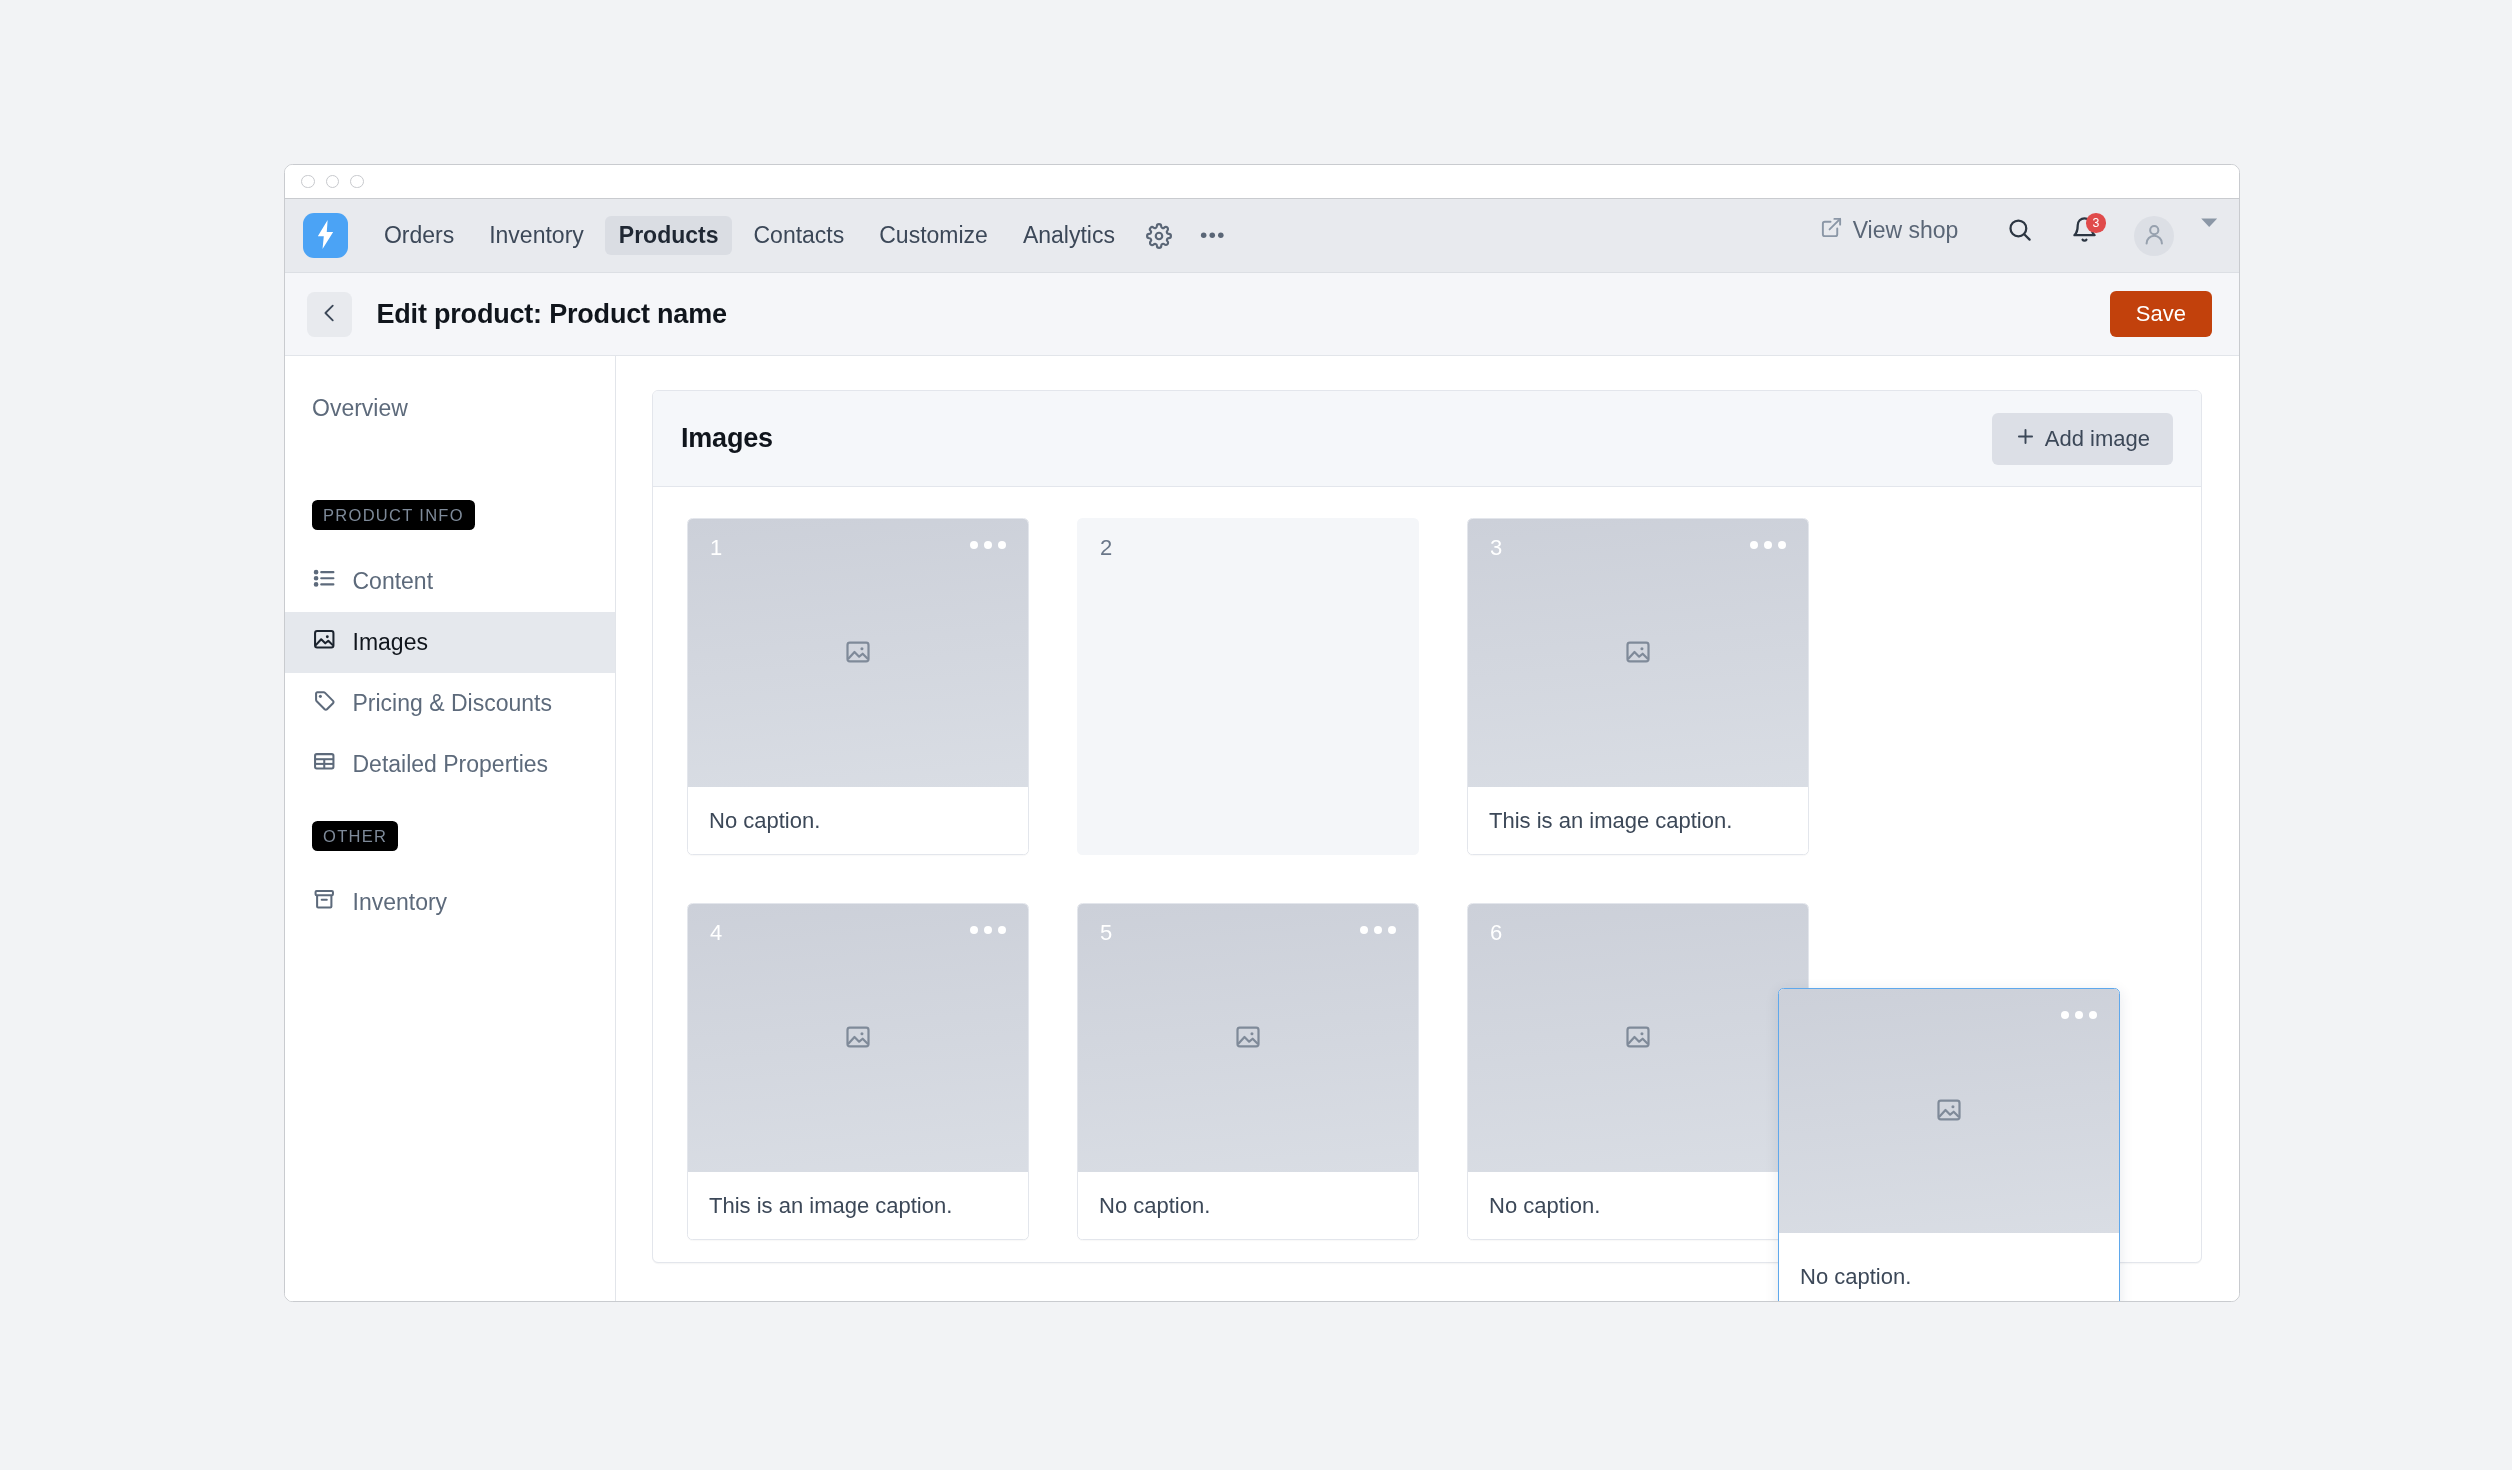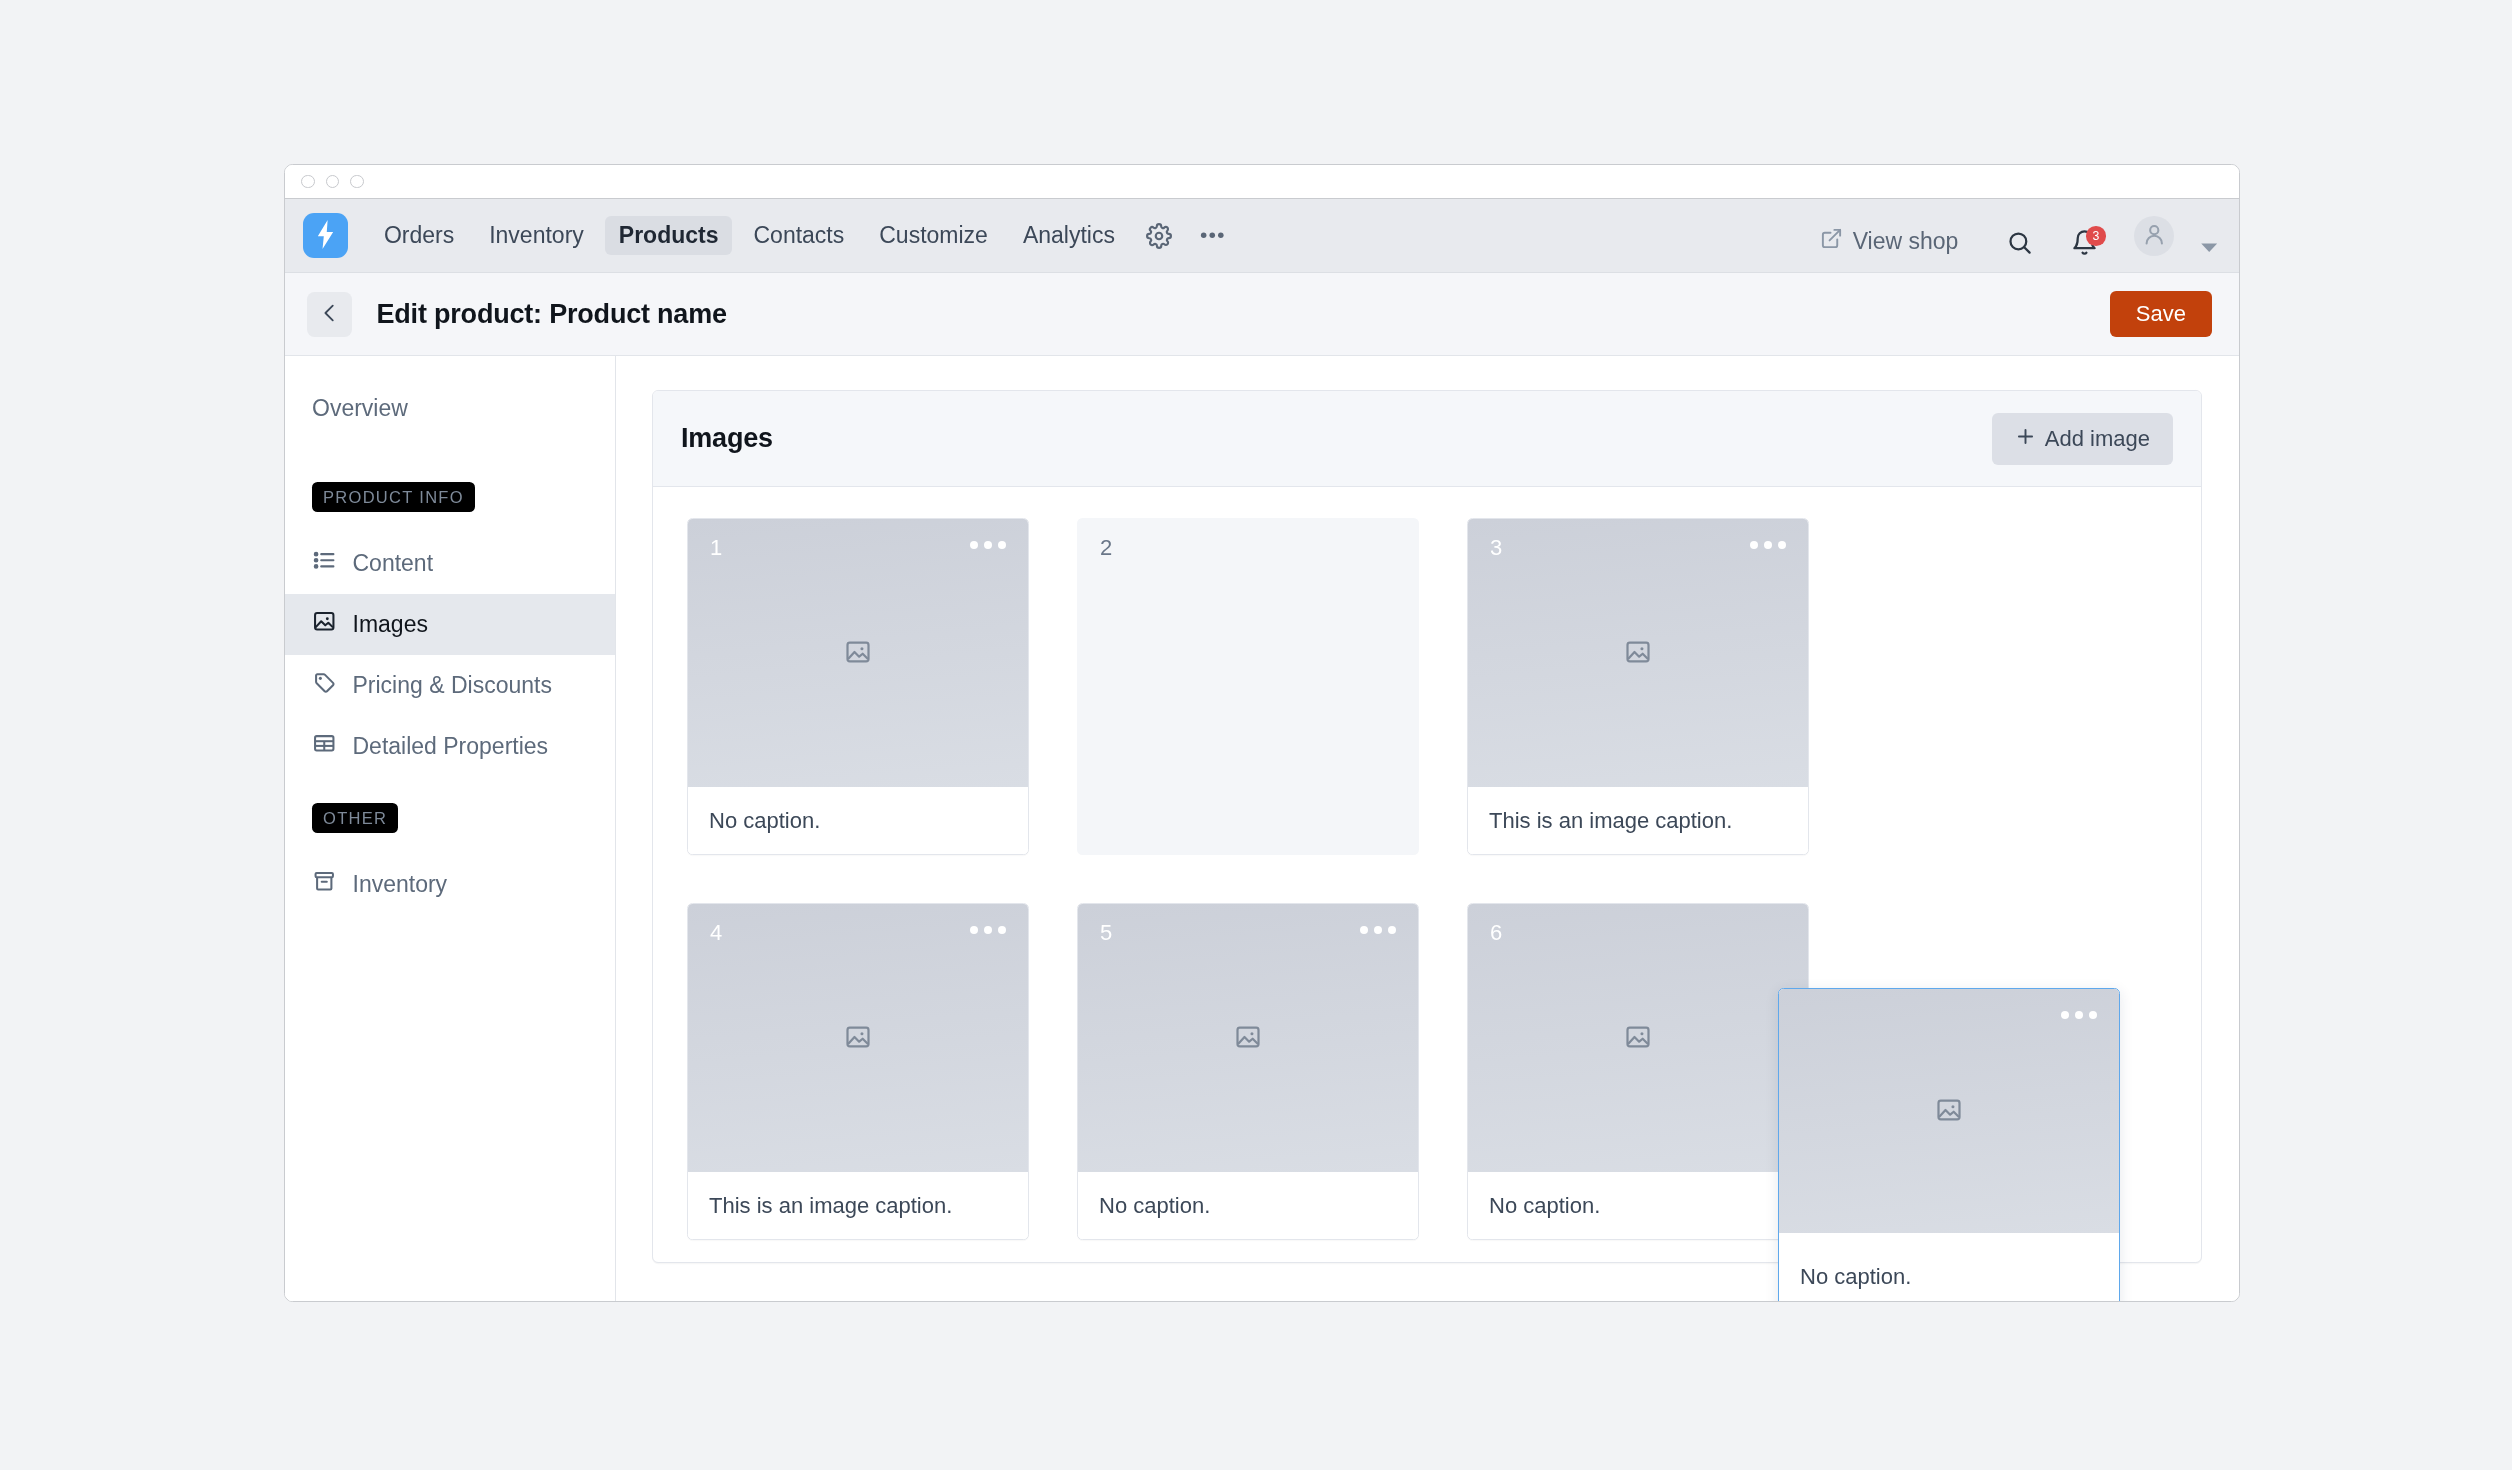--- a/index.html
+++ b/index.html
@@ -37,21 +37,21 @@
     width:45px;height:45px;border-radius:11px;background:#4ba3f5;
     display:flex;align-items:center;justify-content:center;flex:0 0 auto;margin-right:22px;
   }
   .navlinks{display:flex;align-items:center;gap:8px;}
   .navlink{
     font-size:23px;color:#3c4858;padding:8px 13.5px;border-radius:6.1px;
     white-space:nowrap;line-height:1;
   }
   .navlink.active{background:#dadde3;color:#1f2733;font-weight:bold;}
   .navicon{padding:6.1px 9.8px;display:flex;align-items:center;}
-  .navright{margin-left:auto;display:flex;align-items:flex-end;gap:16px;}
+  .navright{margin-left:auto;display:flex;align-items:flex-start;gap:16px;}
   .viewshop{display:flex;align-items:center;gap:9.8px;font-size:23px;color:#5a6676;margin-right:21px;}
   .iconbtn{display:flex;align-items:center;justify-content:center;padding:0 11px;position:relative;}
   .badge{
     position:absolute;top:-2.5px;right:3.7px;background:#e04b4b;color:#fff;
     border-radius:50%;width:19.6px;height:19.6px;font-size:12.3px;
     display:flex;align-items:center;justify-content:center;line-height:1;
   }
   .avatar{
     width:40px;height:40px;border-radius:50%;background:#dcdfe5;
     display:flex;align-items:center;justify-content:center;margin-left:8.6px;
@@ -73,21 +73,21 @@
     margin-left:auto;background:#c2410c;color:#fff;font-size:22px;
     padding:12.3px 26px;border-radius:6.1px;line-height:1;
   }
 
   
   .bodyarea{flex:1 1 auto;display:flex;min-height:0;background:#ffffff;}
   .sidebar{
     width:331px;flex:0 0 331px;border-right:1.2px solid #e2e5ea;background:#fff;
     padding-top:39px;box-sizing:border-box;
   }
-  .sb-overview{font-size:23px;color:#5d6a7b;padding:0 0 0 27px;margin-bottom:60px;}
+  .sb-overview{font-size:23px;color:#5d6a7b;padding:0 0 0 27px;margin-bottom:78px;}
   .sb-group{
     display:inline-block;margin-left:27px;background:#000000;border-radius:5.5px;
     font-size:16.5px;letter-spacing:1.3px;color:#7e8a99;padding:6.7px 11px;line-height:1;
     margin-bottom:21px;
   }
   .sb-item{
     display:flex;align-items:center;height:61px;padding-left:27px;box-sizing:border-box;
     font-size:23px;color:#5d6a7b;gap:16px;
   }
   .sb-item.active{background:#e5e8ed;color:#1b232e;}

